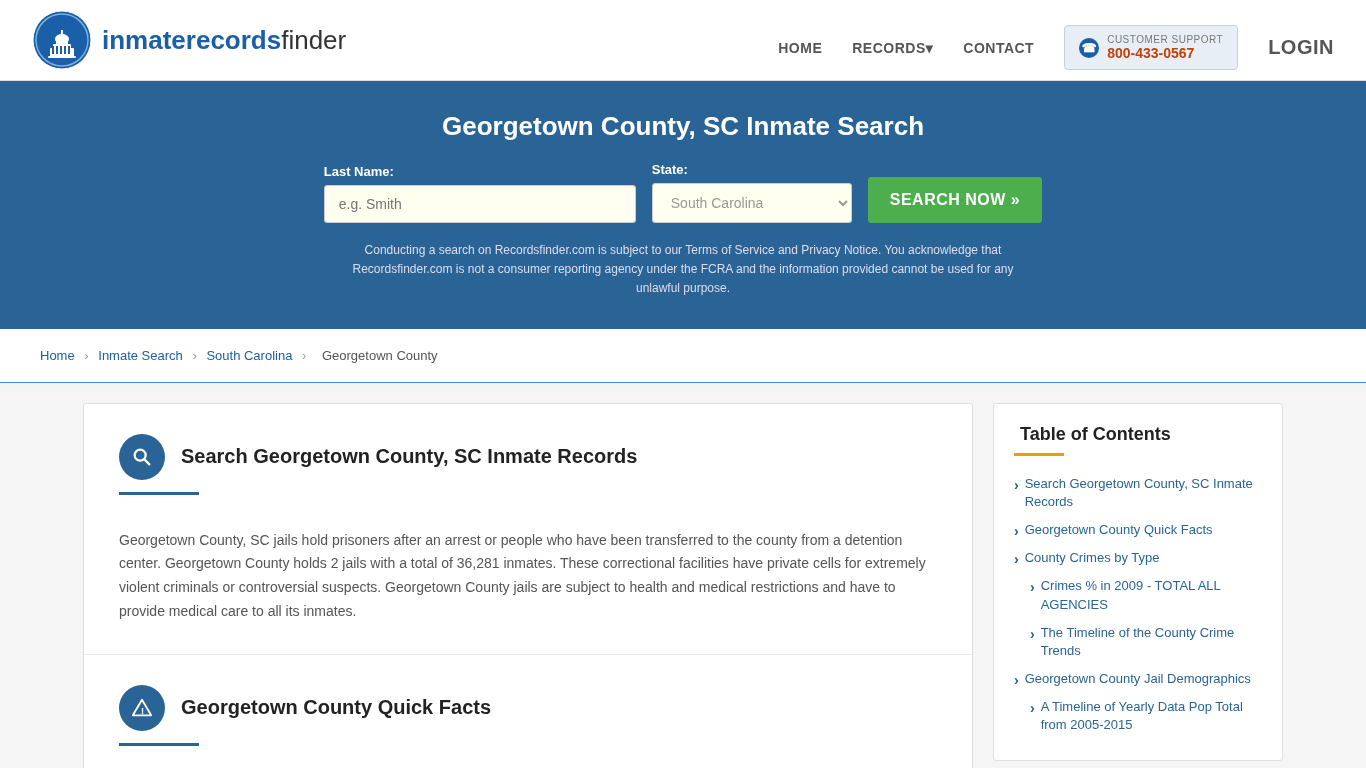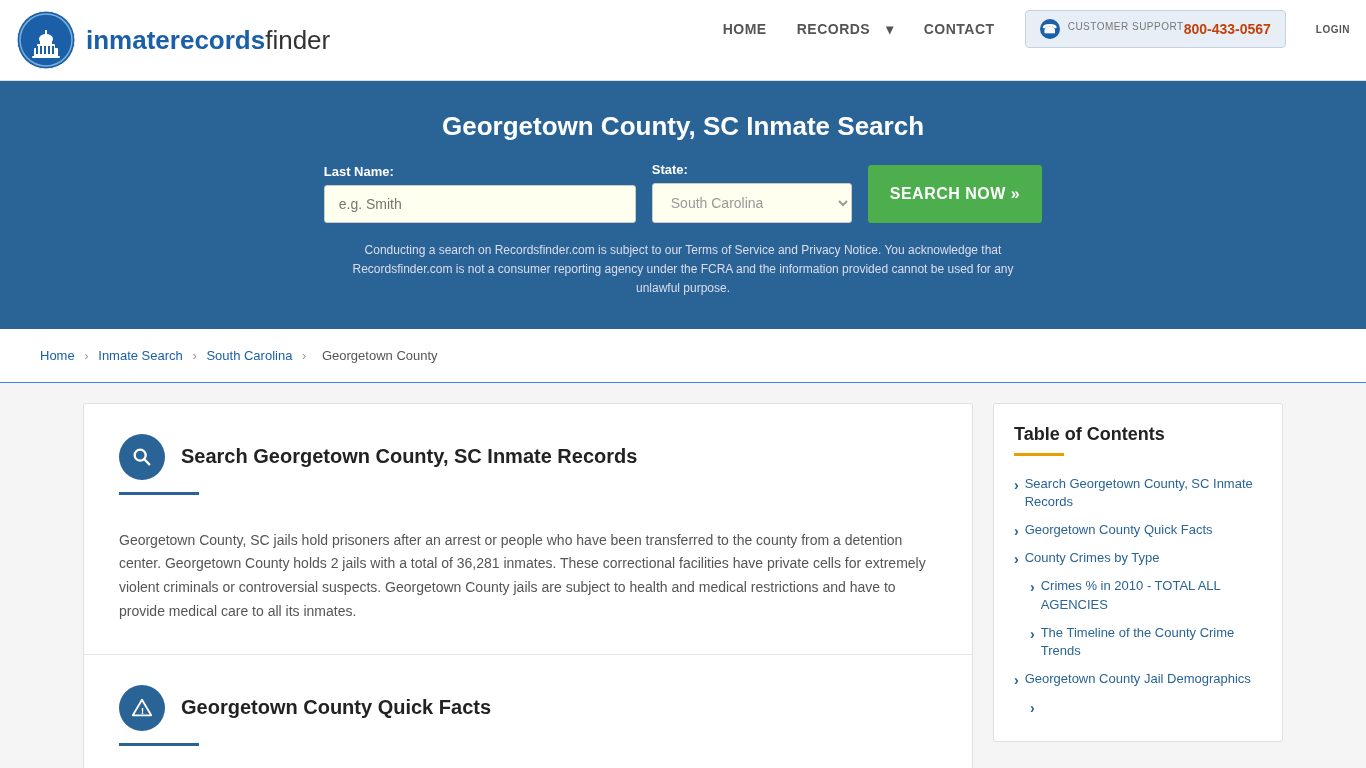--- a/index.html
+++ b/index.html
@@ -2,23 +2,23 @@
 <html><head>
   <meta charset="utf-8">
   <style>
     * { box-sizing: border-box; margin: 0; padding: 0; }
     body { font-family: Arial, sans-serif; font-size: 14px; color: #333; background: #f5f5f5; }
 
     
     .header {
       background: #fff;
       border-bottom: 1px solid #ddd;
-      padding: 10px 16px;
-      display: flex;
-      align-items: flex-start;
+      padding: 10px 32px;
+      display: flex;
+      align-items: flex-end;
       justify-content: space-between;
     }
     .logo-area {
       display: flex;
       align-items: center;
       gap: 10px;
     }
     .logo-icon {
       width: 60px;
       height: 60px;
@@ -41,21 +41,21 @@
       font-size: 14px;
       font-weight: 700;
       color: #555;
       text-transform: uppercase;
       cursor: pointer;
       letter-spacing: 0.5px;
     }
     .nav-records {
       display: flex;
       align-items: center;
-      gap: 16px;
+      gap: 0;
     }
     .support-btn {
       display: flex;
       align-items: center;
       gap: 8px;
       background: #e8eef5;
       border: 1px solid #c5d3e0;
       border-radius: 4px;
       padding: 8px 14px;
       cursor: pointer;
@@ -67,34 +67,35 @@
       border-radius: 50%;
       display: flex;
       align-items: center;
       justify-content: center;
       color: white;
       font-size: 12px;
       font-weight: bold;
     }
     .support-text {
       display: flex;
+      flex-direction: column;
     }
     .support-label {
       font-size: 10px;
       color: #777;
       text-transform: uppercase;
       letter-spacing: 0.5px;
     }
     .support-number {
       font-size: 14px;
       font-weight: 700;
       color: #c2410c;
     }
     .login-btn {
-      font-size: 10px;
+      font-size: 20px;
       font-weight: 700;
       color: #555;
       text-transform: uppercase;
       cursor: pointer;
       letter-spacing: 0.5px;
     }
 
     
     .hero {
       background: #2a6496;
@@ -134,21 +135,21 @@
       color: #999;
     }
     .first-name-input { width: 260px; }
     .last-name-input { width: 312px; }
     .state-select { width: 200px; color: #333; background: #fff; }
     .search-btn {
       background: #4cae4c;
       color: #fff;
       border: none;
       border-radius: 3px;
-      padding: 20px 22px;
+      padding: 14px 22px;
       font-size: 16px;
       font-weight: 700;
       cursor: pointer;
       white-space: nowrap;
       text-transform: uppercase;
       letter-spacing: 0.5px;
     }
     .hero-disclaimer {
       color: #dde;
       font-size: 12px;
@@ -244,20 +245,21 @@
       background: #fff;
       border: 1px solid #e0e0e0;
       border-radius: 3px;
       padding: 20px;
     }
     .toc-title {
       font-size: 18px;
       font-weight: 700;
       color: #222;
       margin-bottom: 8px;
+      margin-left: 6px;
     }
     .toc-underline {
       width: 50px;
       height: 3px;
       background: #e8a000;
       margin-bottom: 14px;
     }
     .toc-item {
       display: flex;
       align-items: flex-start;
@@ -411,29 +413,30 @@
       <div class="toc-item">
         <span class="toc-chevron chevron-right"></span>
         <a class="toc-link" href="#">Georgetown County Quick Facts</a>
       </div>
       <div class="toc-item">
         <span class="toc-chevron chevron-right"></span>
         <a class="toc-link" href="#">County Crimes by Type</a>
       </div>
       <div class="toc-item toc-sub">
         <span class="toc-chevron chevron-right"></span>
-        <a class="toc-link" href="#">Crimes % in 2010 - TOTAL ALL AGENCIES</a>
+        <a class="toc-link" href="#">Crimes % in 2009 - TOTAL ALL AGENCIES</a>
       </div>
       <div class="toc-item toc-sub">
         <span class="toc-chevron chevron-right"></span>
         <a class="toc-link" href="#">The Timeline of the County Crime Trends</a>
       </div>
       <div class="toc-item">
         <span class="toc-chevron chevron-right"></span>
         <a class="toc-link" href="#">Georgetown County Jail Demographics</a>
       </div>
       <div class="toc-item toc-sub">
         <span class="toc-chevron chevron-right"></span>
+        <a class="toc-link" href="#">A Timeline of Yearly Data Pop Total from 2005-2015</a>
       </div>
     </div>
   </div>
 
 </div>
 
 </body></html>

